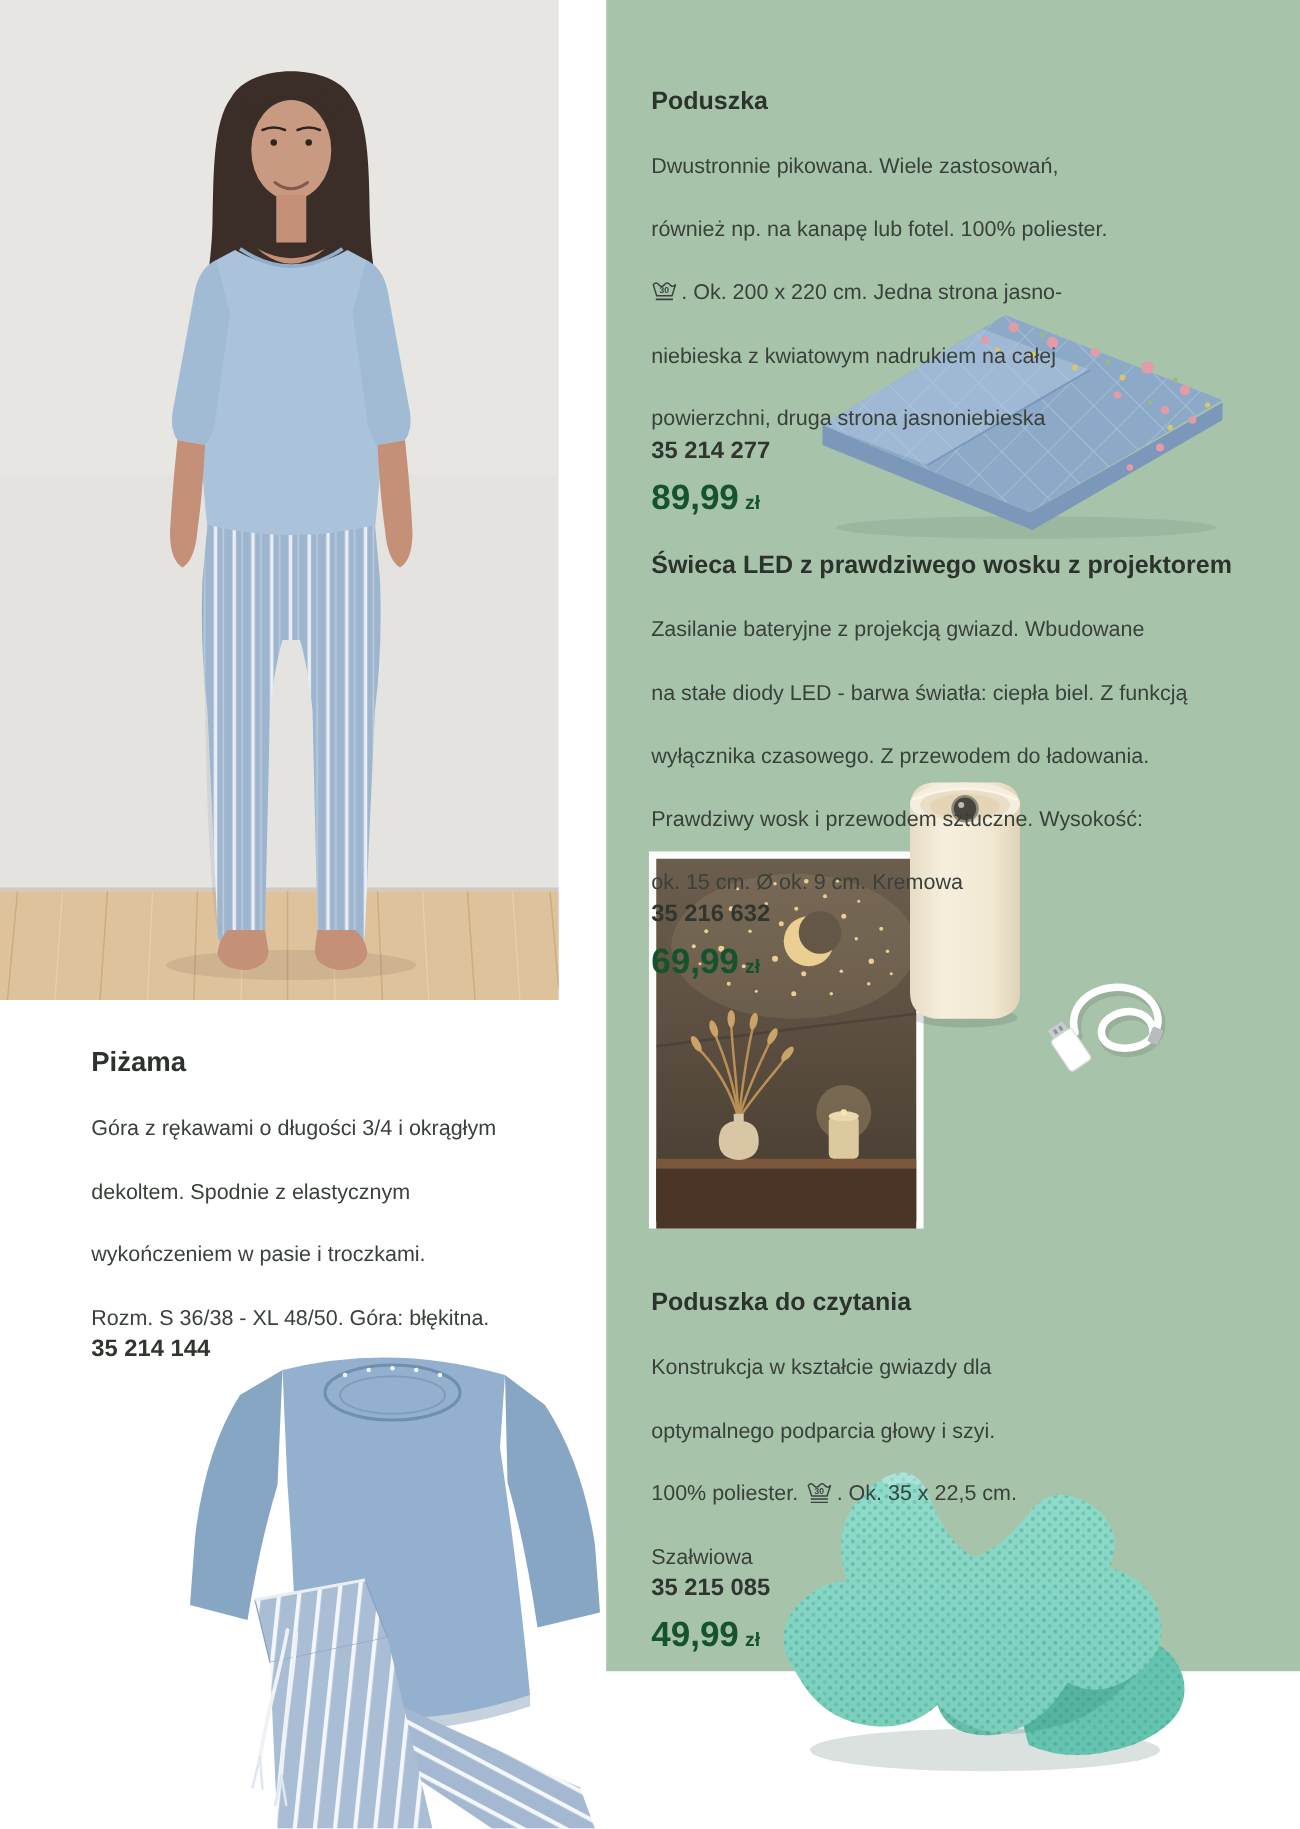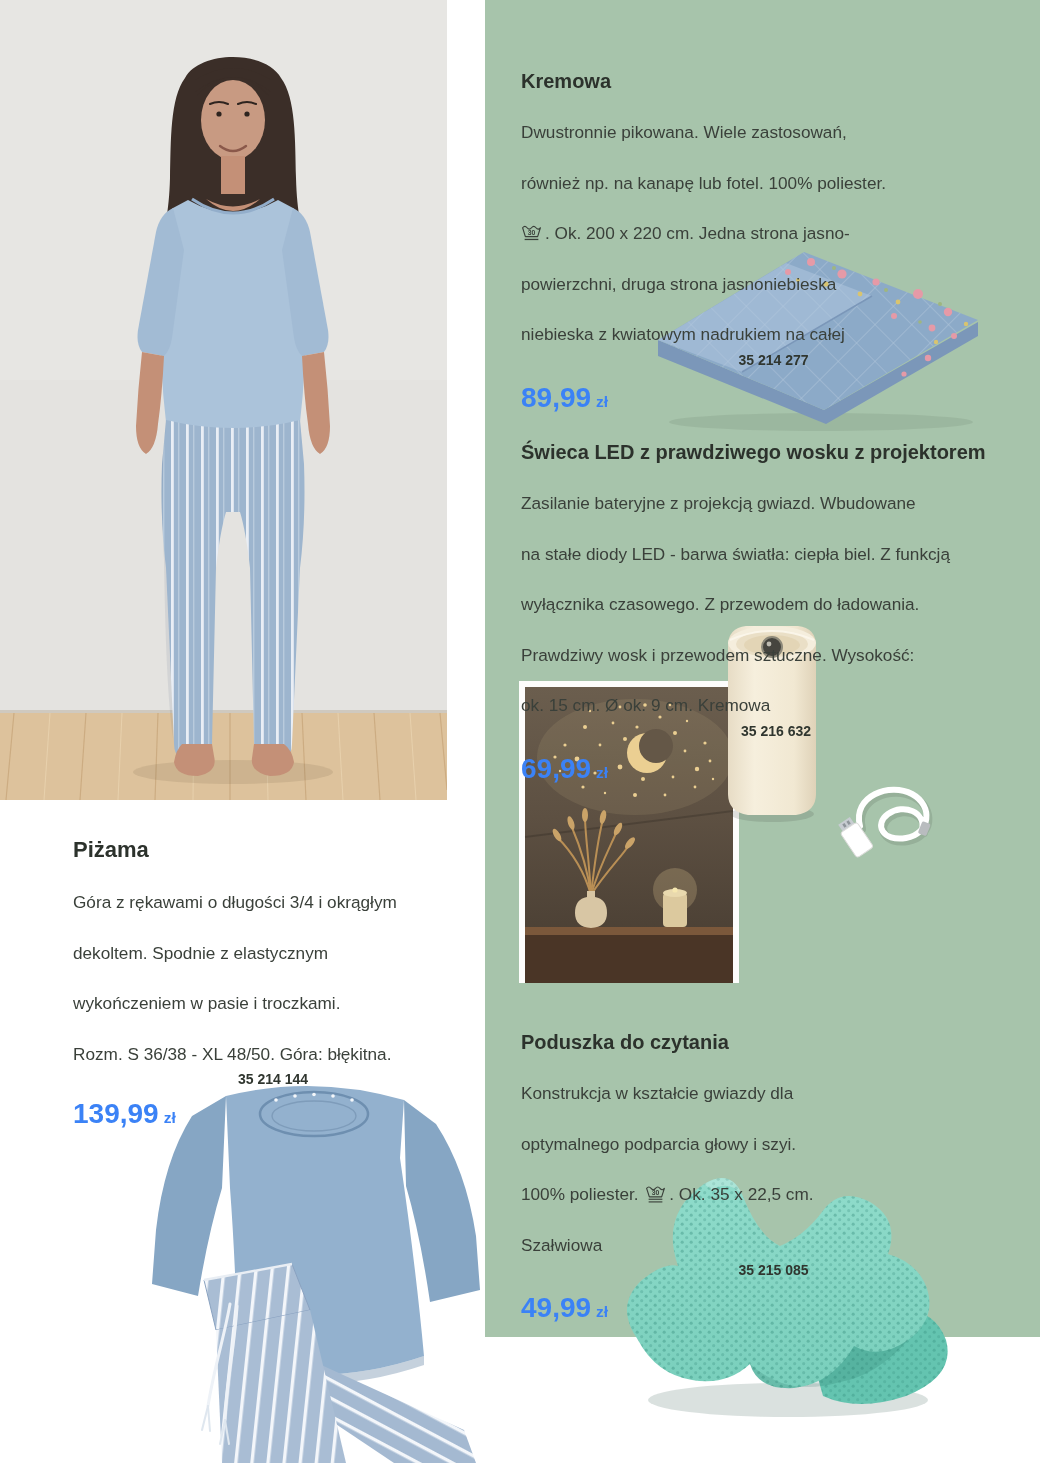--- a/index.html
+++ b/index.html
@@ -5,22 +5,22 @@
   html,body{margin:0;padding:0;}
   .page{position:relative;width:1040px;height:1463px;background:#ffffff;overflow:hidden;
         font-family:"Liberation Sans",sans-serif;color:#3a403a;}
   .abs{position:absolute;}
   .green-panel{position:absolute;left:485px;top:0;width:555px;height:1337px;background:#a7c4ab;z-index:1;}
   .img{z-index:2;}
   .tblock{position:absolute;z-index:3;}
   .title{font-size:20px;font-weight:bold;color:#2c322c;line-height:26px;white-space:nowrap;margin:0 0 4px 0;}
   .title-lg{font-size:22px;line-height:28px;}
   .dline{font-size:17.2px;line-height:24.6px;white-space:nowrap;color:#3a403a;margin-top:26px;}
-  .inum{font-size:14px;line-height:25px;font-weight:bold;color:#30362f;margin-top:1px;text-align:center;}
-  .price{margin-top:10px;font-size:28px;line-height:30px;font-weight:bold;color:#3b82f6;white-space:nowrap;}
+  .inum{font-size:19px;line-height:25px;font-weight:bold;color:#30362f;margin-top:1px;}
+  .price{margin-top:10px;font-size:28px;line-height:30px;font-weight:bold;color:#14532d;white-space:nowrap;}
   .price .cur{font-size:15.5px;font-weight:bold;margin-left:5px;}
   .wash{width:21px;height:18px;vertical-align:-2.5px;margin:0 3px 0 2px;}
   svg{display:block;}
   .wash{display:inline-block;}
 </style>
 </head>
 <body>
 
 <div class="page">
 
@@ -89,21 +89,20 @@
 
   <div class="tblock" style="left:73px;top:836px;width:400px">
     <div class="title title-lg">Piżama</div>
     <div class="desc">
       <div class="dline">Góra z rękawami o długości 3/4 i okrągłym</div>
       <div class="dline">dekoltem. Spodnie z elastycznym</div>
       <div class="dline">wykończeniem w pasie i troczkami.</div>
       <div class="dline">Rozm. S 36/38 - XL 48/50. Góra: błękitna.</div>
     </div>
     <div class="inum">35 214 144</div>
-    <div class="price" style="margin-top:7px"><span>139,99</span><span class="cur">zł</span></div>
   </div>
 
   <svg class="abs img" style="left:134px;top:1038px" width="346" height="425" viewBox="0 0 346 425">
     <defs>
       <pattern id="fstr" width="16" height="12" patternUnits="userSpaceOnUse" patternTransform="rotate(6)">
         <rect width="16" height="12" fill="#a9bdd4"></rect>
           <rect width="3.4" height="12" fill="#f3f6fa"></rect>
       </pattern>
       <pattern id="fstr2" width="16" height="12" patternUnits="userSpaceOnUse" patternTransform="rotate(118)">
         <rect width="16" height="12" fill="#a4b9d1"></rect>
@@ -139,31 +138,31 @@
       <line x1="74" y1="368" x2="68" y2="392"></line>
         <line x1="74" y1="368" x2="76" y2="393"></line>
       <line x1="91" y1="382" x2="86" y2="406"></line>
         <line x1="91" y1="382" x2="95" y2="406"></line>
     </g>
   </svg>
 
   <div class="green-panel"></div>
 
   <div class="tblock" style="left:521px;top:68px;width:505px">
-    <div class="title">Kremowa</div>
+    <div class="title">Poduszka</div>
     <div class="desc">
       <div class="dline">Dwustronnie pikowana. Wiele zastosowań,</div>
       <div class="dline">również np. na kanapę lub fotel. 100% poliester.</div>
       <div class="dline"><span></span><svg class="wash" style="margin-left:0" viewBox="0 0 26 22">
             <path d="M2,4.5 q2.75,-3.4 5.5,0 q2.75,3.4 5.5,0 q2.75,-3.4 5.5,0 q2.75,3.4 5.5,0 L20.6,15.5 L5.4,15.5 Z" fill="none" stroke="currentColor" stroke-width="1.4" stroke-linejoin="round"></path>
             <text x="13" y="13.2" text-anchor="middle" font-size="8.5" font-weight="bold" fill="currentColor">30</text>
             <line x1="4.5" y1="19" x2="21.5" y2="19" stroke="currentColor" stroke-width="1.6"></line>
           </svg><span>. Ok. 200 x 220 cm. Jedna strona jasno-</span></div>
+      <div class="dline">niebieska z kwiatowym nadrukiem na całej</div>
       <div class="dline">powierzchni, druga strona jasnoniebieska</div>
-      <div class="dline">niebieska z kwiatowym nadrukiem na całej</div>
     </div>
     <div class="inum">35 214 277</div>
     <div class="price"><span>89,99</span><span class="cur">zł</span></div>
   </div>
 
   <svg class="abs img" style="left:636px;top:232px" width="354" height="200" viewBox="0 0 354 200">
     <defs>
       <pattern id="quilt" width="26" height="26" patternUnits="userSpaceOnUse" patternTransform="rotate(45)">
         <path d="M0,0H26 M0,0V26" stroke="rgba(255,255,255,.30)" stroke-width="1.1" fill="none"></path>
       </pattern>

